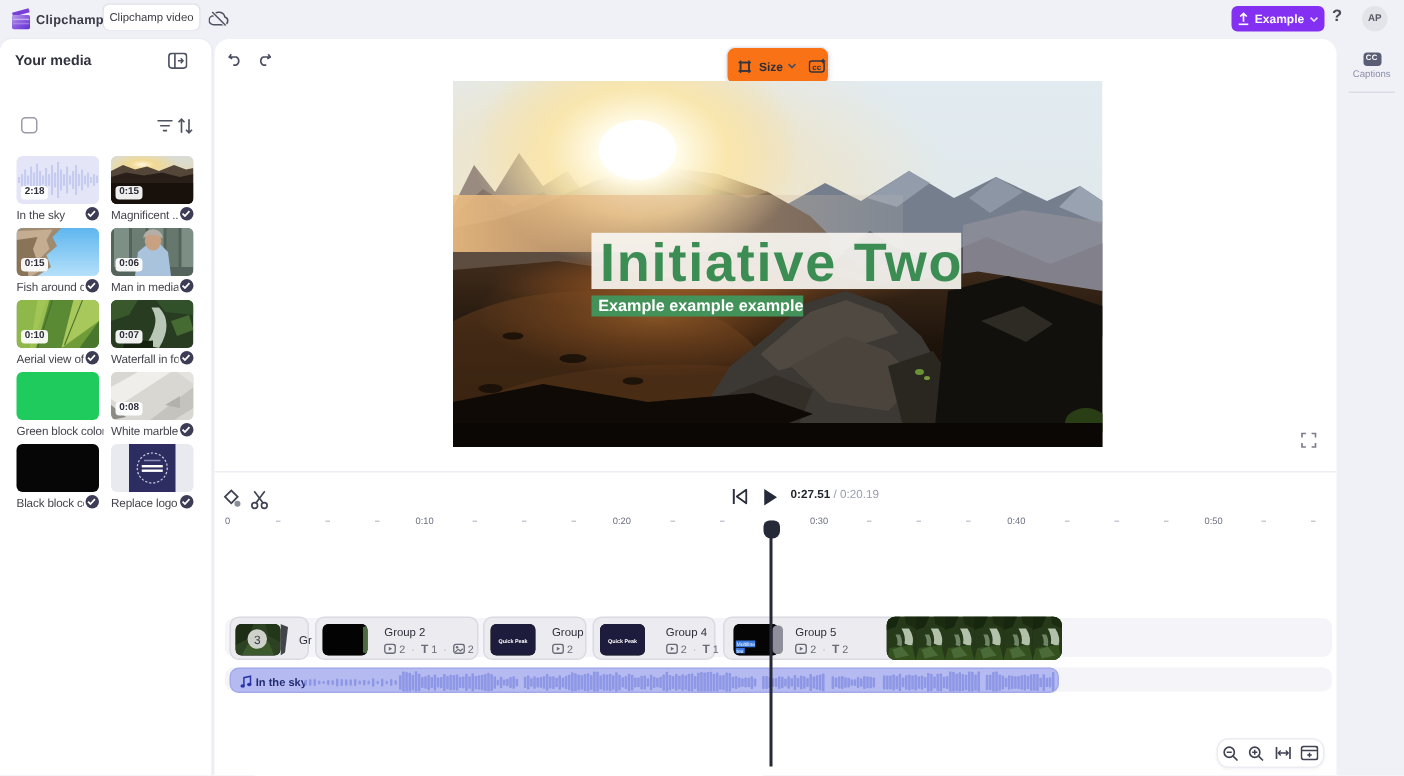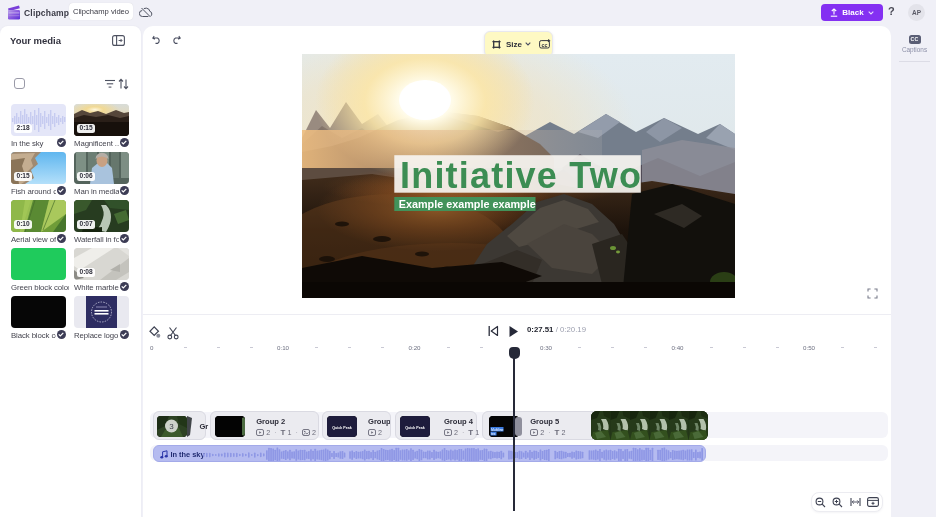--- a/index.html
+++ b/index.html
@@ -27,34 +27,34 @@
 .cell { position:absolute; width:55px; }
 .thumb { position:relative; width:55px; height:32px; border-radius:4px; overflow:hidden; background:#ddd; }
 .dur { position:absolute; left:3px; bottom:3px; background:rgba(255,255,255,0.93); border-radius:2.5px; font-size:6.6px; font-weight:bold; color:#2e2e3a; padding:1px 2.5px; line-height:6.6px; }
 .mlabel { position:absolute; left:0; top:35.5px; width:45px; font-size:7.8px; color:#45454f; white-space:nowrap; overflow:hidden; letter-spacing:-0.1px; }
 .chk { position:absolute; top:34px; width:9.5px; height:9.5px; border-radius:50%; background:#3c3c55; }
 .chk svg { position:absolute; left:1.75px; top:2.5px; }
 
 #stage { position:absolute; left:143px; top:26px; width:748px; height:491px; background:#fff; border-radius:10px 10px 0 0; }
 #undo { position:absolute; left:152px; top:35px; }
 #redo { position:absolute; left:172px; top:35px; }
-#sizepill { position:absolute; left:484px; top:31px; width:69px; height:26px; background:#fef9c3; border:1px solid #e8e8ee; border-radius:6px; box-shadow:0 1px 3px rgba(40,40,70,0.10); display:flex; align-items:center; }
+#sizepill { position:absolute; left:484px; top:31px; width:69px; height:26px; background:#f97316; border:1px solid #e8e8ee; border-radius:6px; box-shadow:0 1px 3px rgba(40,40,70,0.10); display:flex; align-items:center; }
 #preview { position:absolute; left:302px; top:54px; width:433px; height:244px; }
 #fullscr { position:absolute; left:867px; top:288px; }
 #stageline { position:absolute; left:143px; top:314px; width:748px; height:1px; background:#ededf3; }
 
 #tl-icons { position:absolute; left:149px; top:326px; }
 #timetxt { position:absolute; left:527px; top:325px; font-size:7.8px; font-weight:bold; color:#23252f; }
 #timetxt span { color:#9b9eae; font-weight:normal; }
 .rlab { position:absolute; top:344px; font-size:6.2px; color:#6d7081; }
 .rdash { position:absolute; top:347px; width:3px; height:1px; background:#c9c9d4; }
 .trackbg { position:absolute; background:#f4f4f9; border-radius:6px; }
 .clip { position:absolute; top:411px; height:29px; background:#ebebf0; border:1px solid #dadae2; border-radius:6px; }
 .cthumb { position:absolute; left:4px; top:3.5px; width:30px; height:21px; border-radius:4px; overflow:hidden; background:#000; }
-.ctitle { position:absolute; top:5px; font-size:7.6px; font-weight:bold; color:#2e2e3a; white-space:nowrap; }
+.ctitle { position:absolute; top:5px; font-size:7.6px; font-weight:normal; color:#2e2e3a; white-space:nowrap; }
 .cmeta { position:absolute; top:15.5px; font-size:7.2px; color:#6a6a78; white-space:nowrap; display:flex; align-items:center; gap:2px; }
 #audioclip { position:absolute; left:152.5px; top:444.5px; width:553px; height:17.5px; background:#b5bbf0; border:1px solid #a3aae9; border-radius:6px; overflow:hidden; }
 #audiolabel { position:absolute; left:17px; top:4.5px; font-size:7.4px; font-weight:bold; color:#222c72; }
 #playhead { position:absolute; left:508.6px; top:347px; width:11.2px; height:11.5px; background:#262938; border-radius:4px 4px 5px 5px; z-index:30; }
 #phline { position:absolute; left:513.3px; top:352px; width:1.8px; height:159px; background:#262938; z-index:29; }
 #zoombar { position:absolute; left:811px; top:492px; width:72px; height:20px; background:#fff; border:1px solid #ececf1; border-radius:8px; box-shadow:0 1px 2px rgba(40,40,70,0.05); display:flex; align-items:center; justify-content:space-around; }
 
 #ccbadge { position:absolute; left:908.5px; top:34.5px; width:12px; height:9px; background:#5a5e75; border-radius:2.5px; color:#fff; font-size:5.2px; font-weight:bold; text-align:center; line-height:9px; letter-spacing:0.2px; }
 #cclabel { position:absolute; left:893px; top:46px; width:43px; text-align:center; font-size:6.4px; color:#8d90a8; }
 #ccdiv { position:absolute; left:899px; top:61px; width:31px; height:1px; background:#dcdce6; }
@@ -81,21 +81,21 @@
   <svg id="cloudoff" width="14" height="13" viewBox="0 0 14 13">
     <path d="M3.5 10.5 h7 a2.6 2.6 0 0 0 0.4 -5.1 a4 4 0 0 0 -7.6 -0.9 a3 3 0 0 0 0.2 6" fill="none" stroke="#4e5261" stroke-width="1"></path>
     <line x1="2" y1="1.5" x2="12" y2="11.5" stroke="#f0f0f7" stroke-width="2.4"></line>
     <line x1="2.5" y1="2" x2="11.5" y2="11" stroke="#4e5261" stroke-width="1"></line>
   </svg>
   <div id="exportbtn">
     <svg width="8" height="9" viewBox="0 0 8 9">
           <path d="M4 6.5 V1 M1.8 3 L4 0.9 L6.2 3" fill="none" stroke="#fff" stroke-width="1.1"></path>
           <line x1="0.8" y1="8.2" x2="7.2" y2="8.2" stroke="#fff" stroke-width="1.1"></line>
         </svg>
-    <span>Black</span>
+    <span>Example</span>
     <svg width="6" height="4" viewBox="0 0 6 4">
           <path d="M0.7 0.7 L3 3 L5.3 0.7" fill="none" stroke="#e8d8fc" stroke-width="1.1"></path>
         </svg>
   </div>
   <div id="helpq">?</div>
   <div id="avatar">AP</div>
 </div>
 <div id="leftpanel">
   <div id="lp-title">Your media</div>
   <svg id="lp-collapse" width="13" height="11" viewBox="0 0 13 11">

